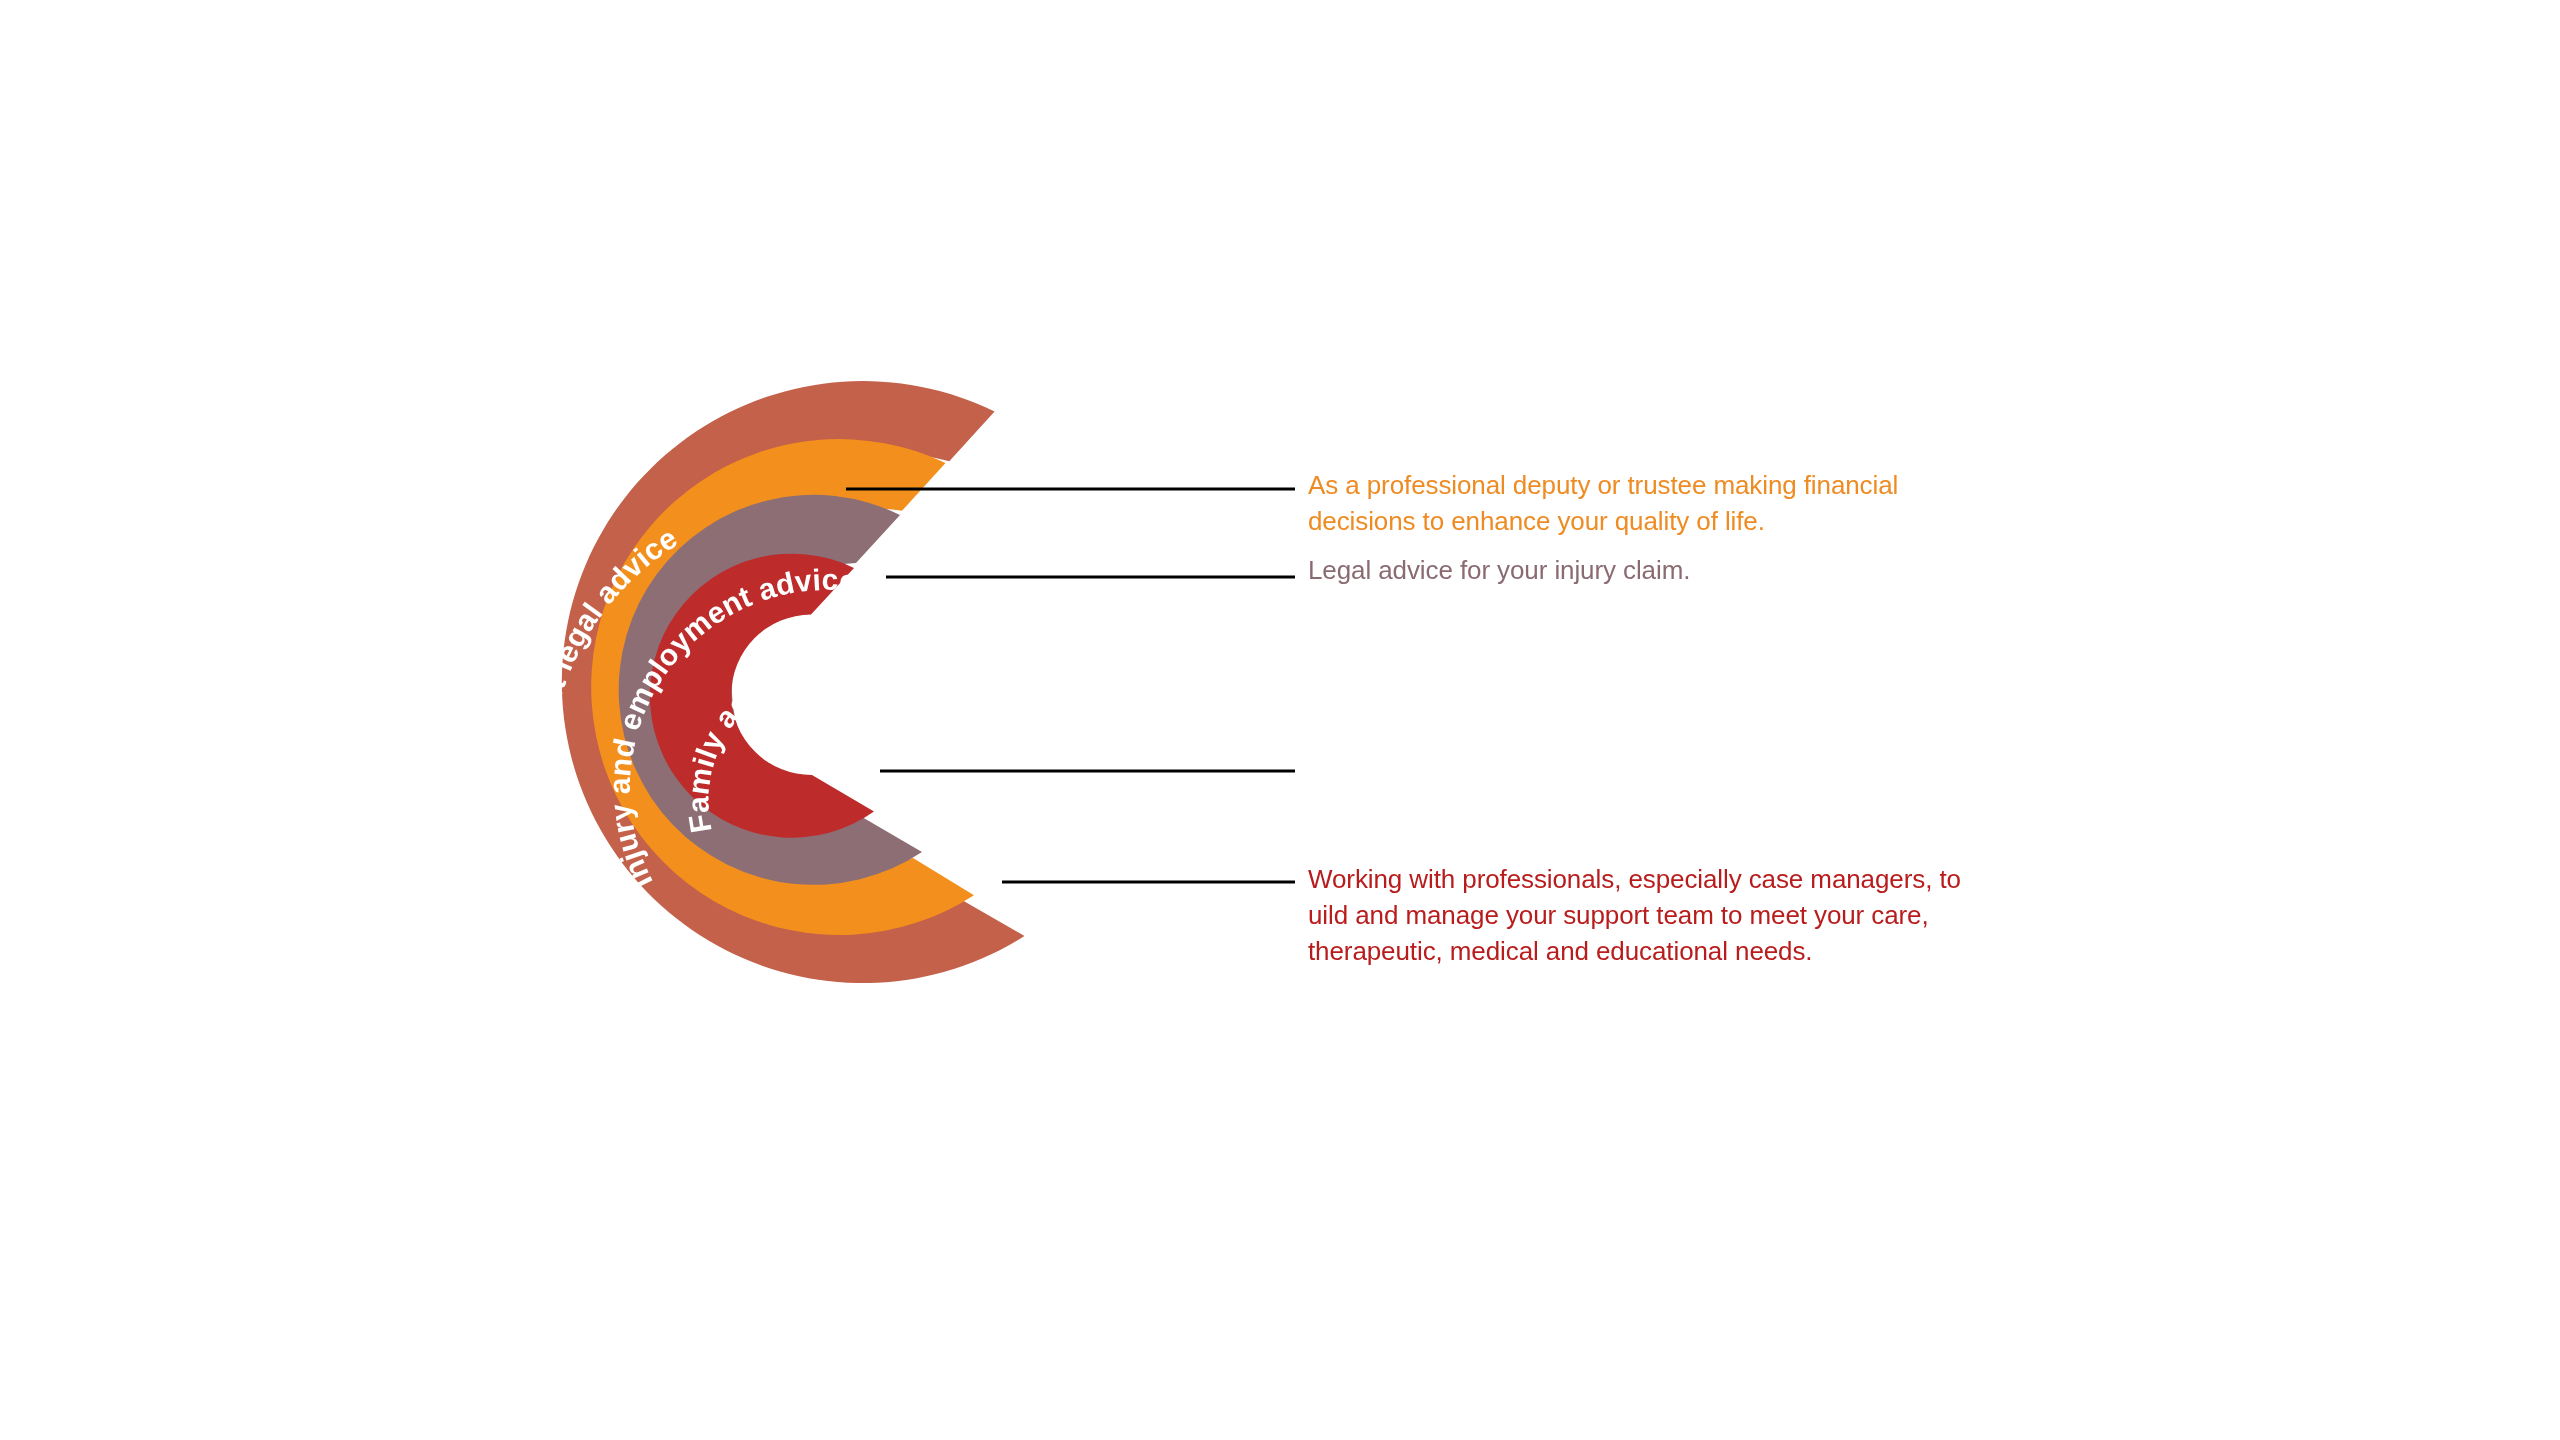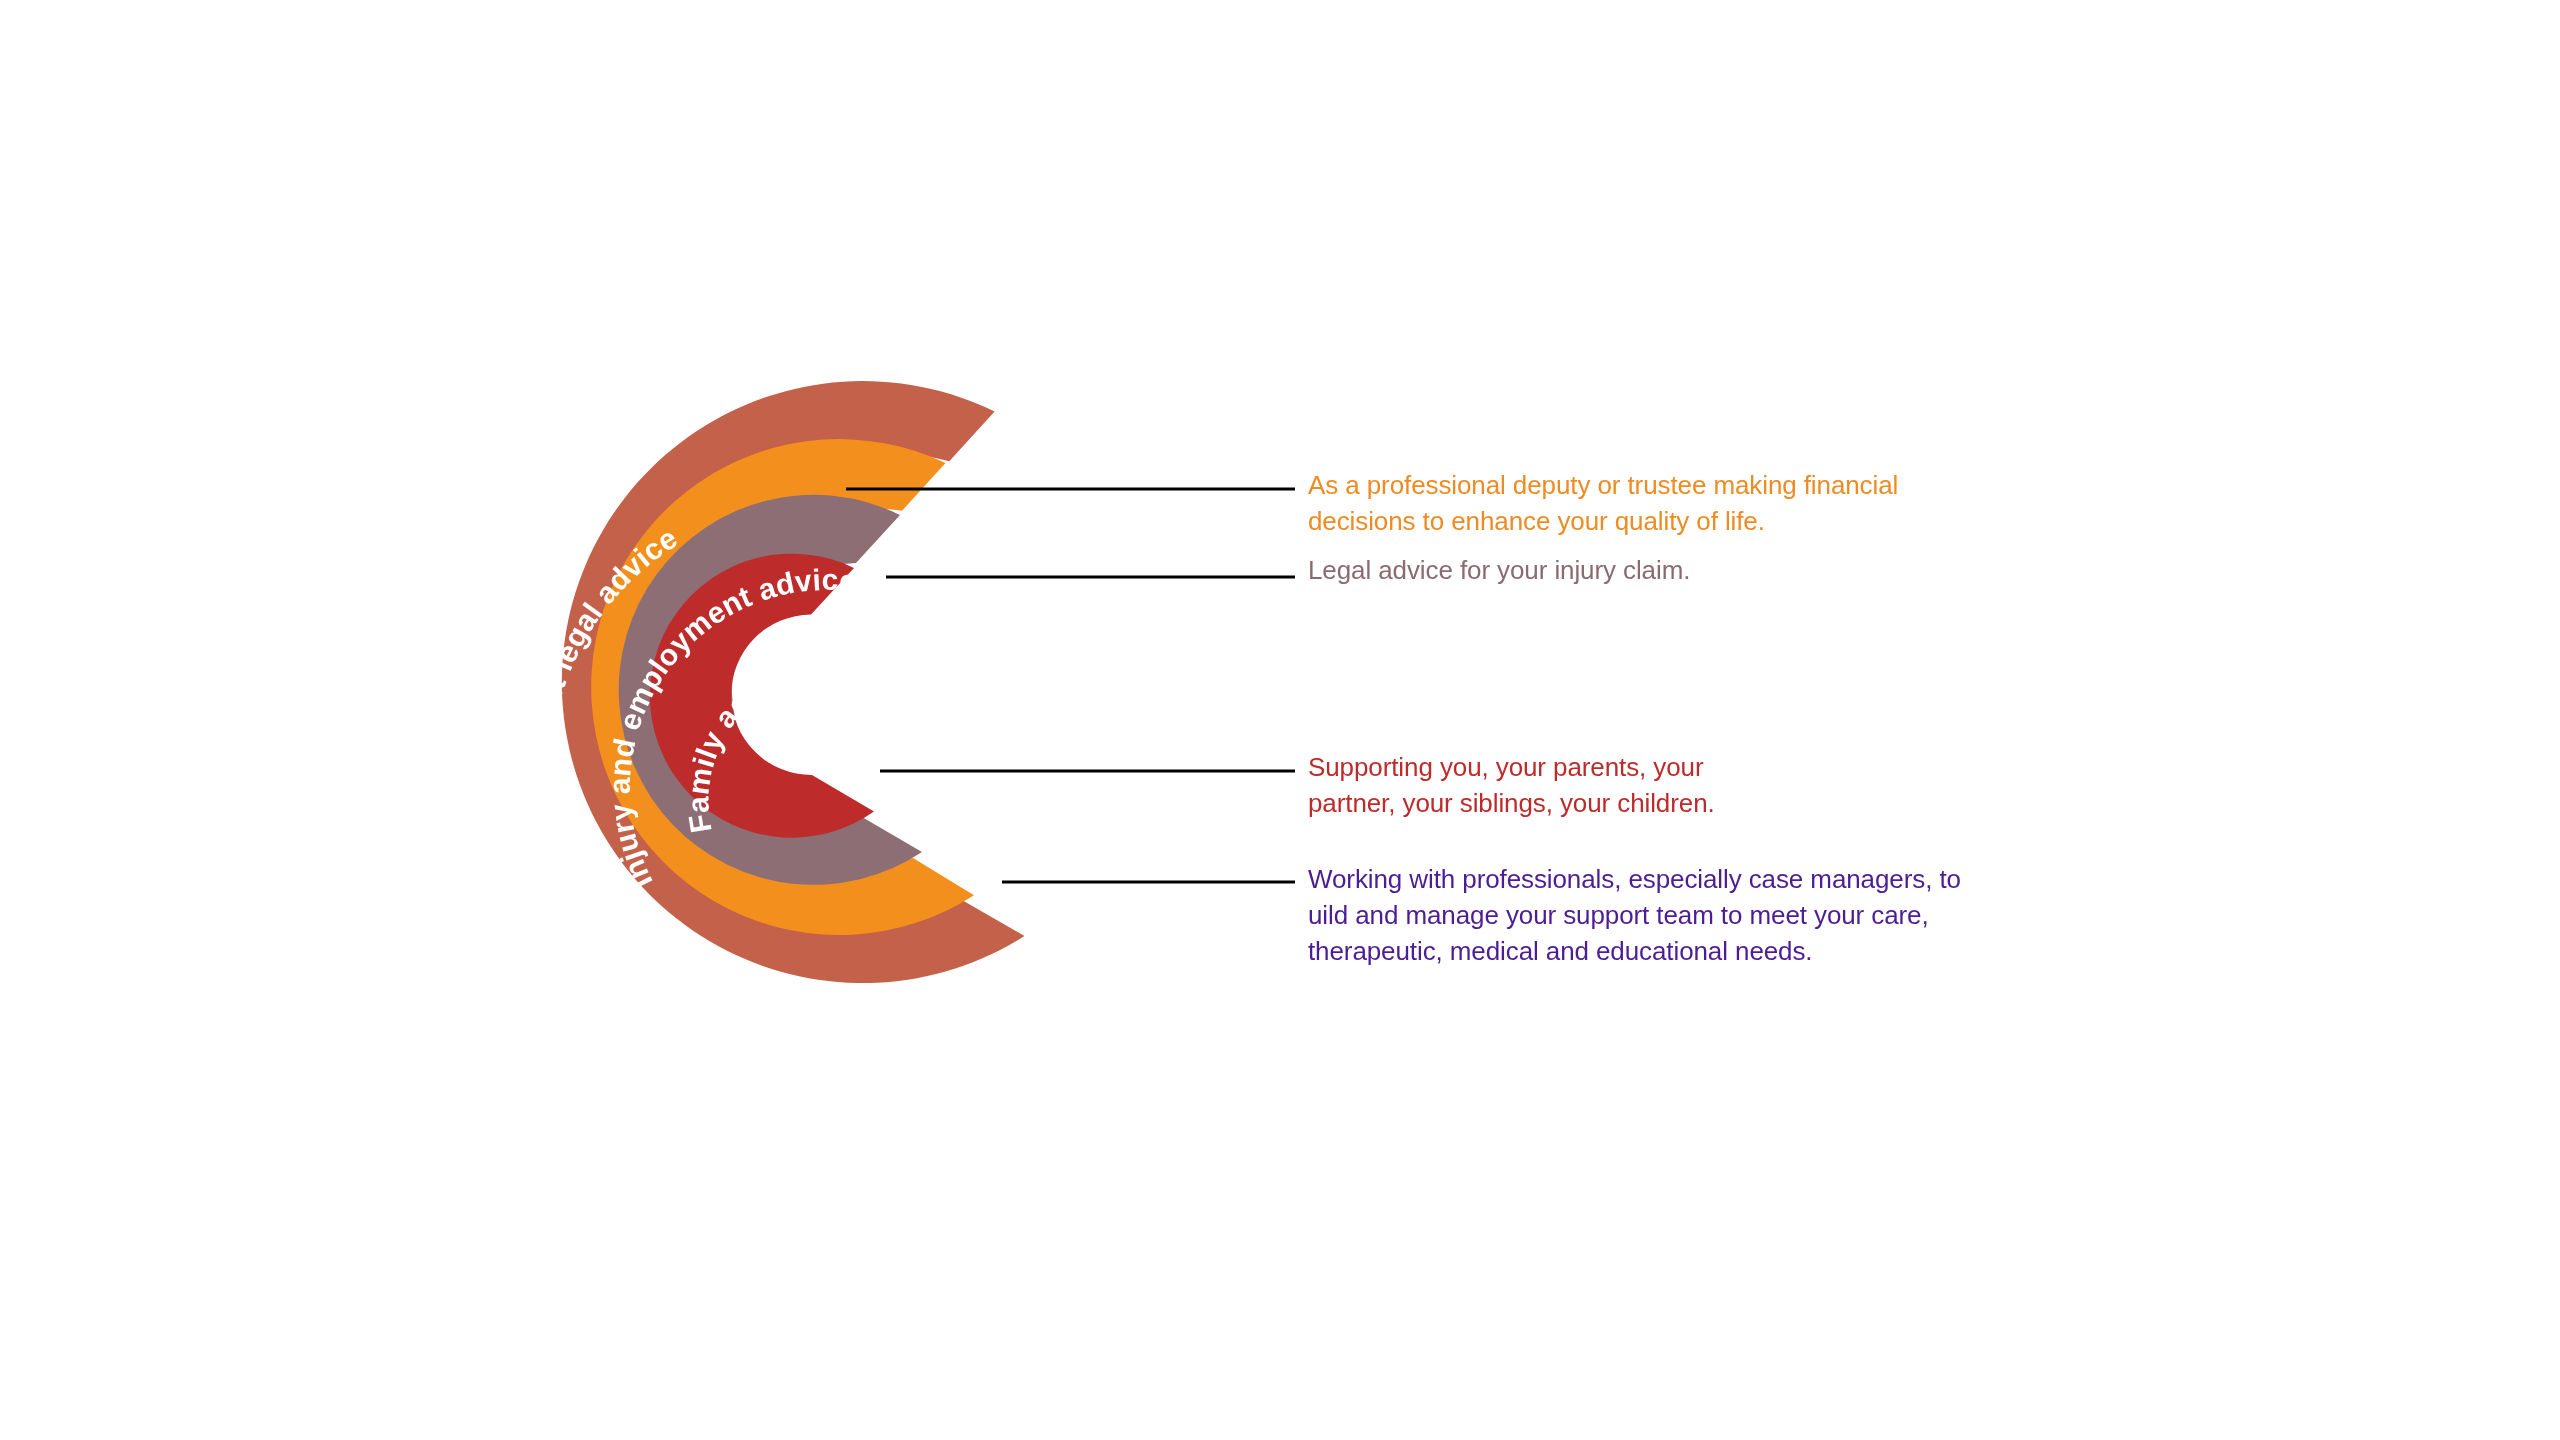--- a/index.html
+++ b/index.html
@@ -116,20 +116,18 @@
     <line x1="886" y1="577" x2="1295" y2="577" stroke="#000000" stroke-width="3"></line>
     <line x1="880" y1="771" x2="1295" y2="771" stroke="#000000" stroke-width="3"></line>
     <line x1="1002" y1="882" x2="1295" y2="882" stroke="#000000" stroke-width="3"></line>
   </svg>
 
   <div class="callout-block" id="callout-0" style="color: rgb(238, 139, 34);">As a professional deputy or trustee making financial
 decisions to enhance your quality of life.</div>
 
   <div class="callout-block" id="callout-1" style="color: rgb(138, 107, 114);">Legal advice for your injury claim.</div>
 
-  <div class="callout-block" id="callout-2" style="color: rgb(190, 43, 43);">Supporting you, your parents, your
-partner, your siblings, your children.</div>
 
-  <div class="callout-block" id="callout-3" style="color: #4c1d95;">Working with professionals, especially case managers, to
+  <div class="callout-block" id="callout-3" style="color: #b91c1c;">Working with professionals, especially case managers, to
 uild and manage your support team to meet your care,
 therapeutic, medical and educational needs.</div>
 
 </div>
 
 </body></html>

